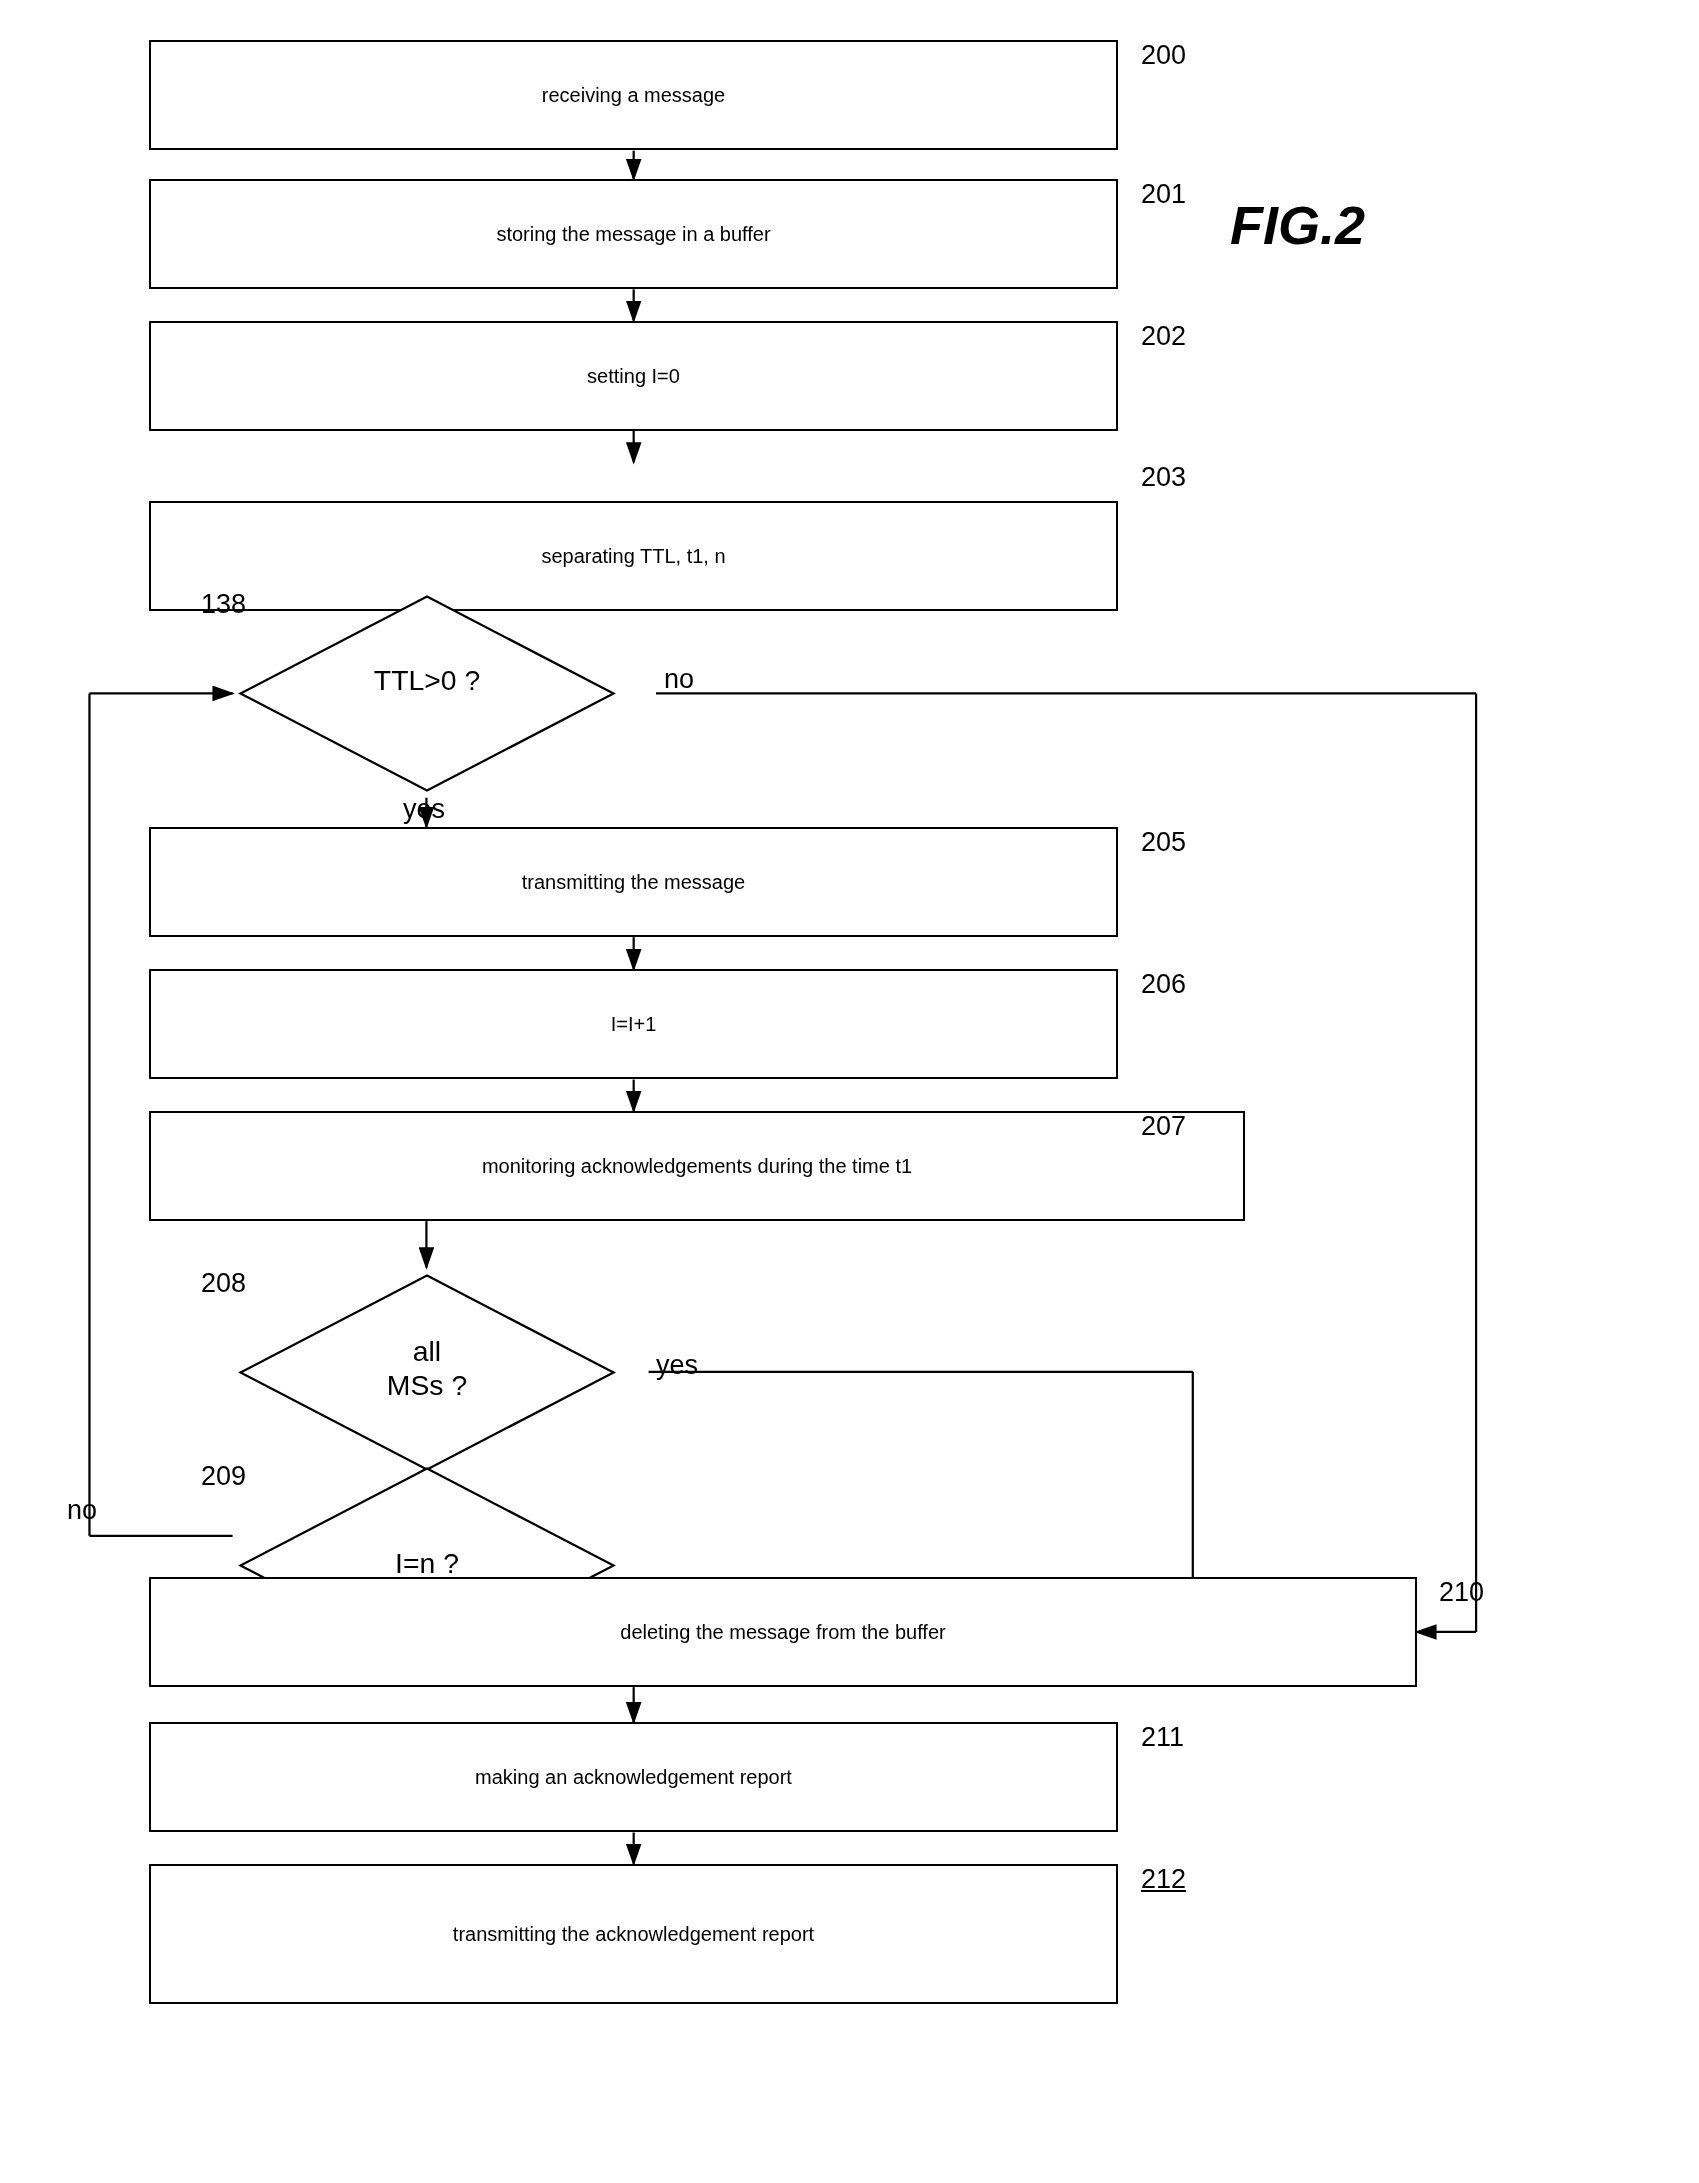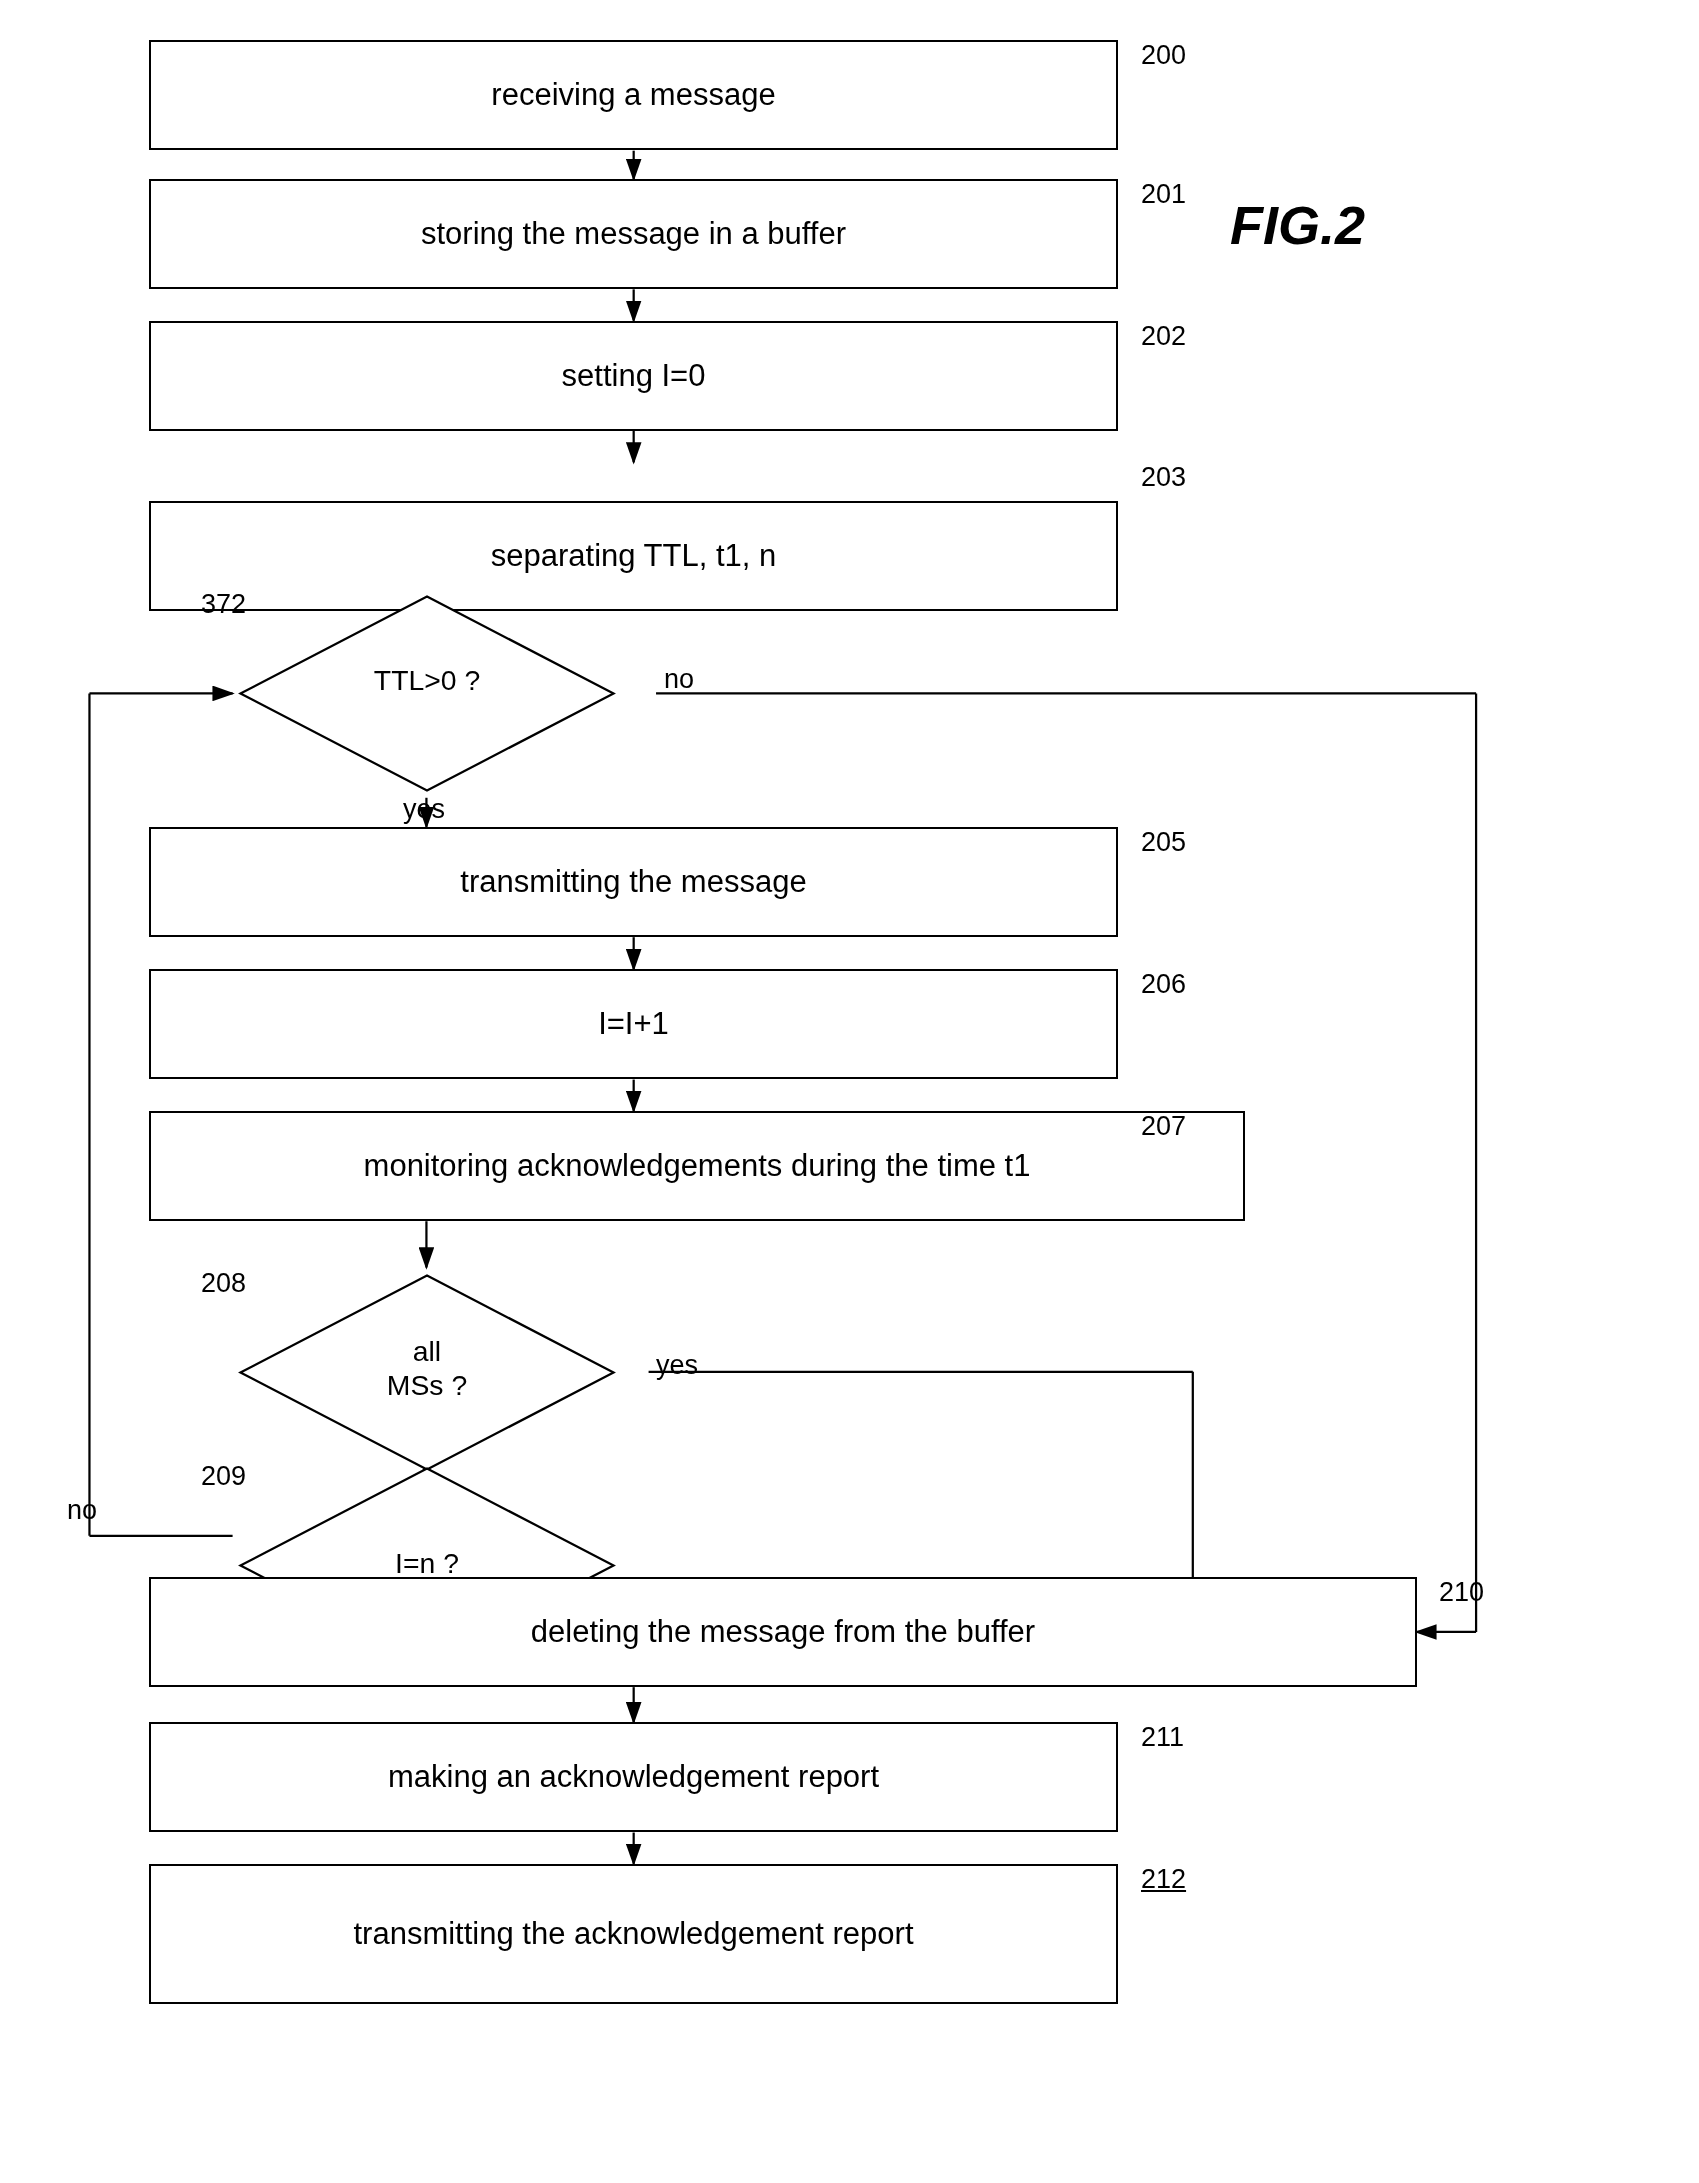--- a/index.html
+++ b/index.html
@@ -20,21 +20,21 @@
 
     
     .flow-box {
       position: absolute;
       border: 2.2px solid #000;
       background: #fff;
       display: flex;
       align-items: center;
       justify-content: center;
       text-align: right;
-      font-size: 31px;
+      font-size: 20px;
       font-family: Arial, sans-serif;
     }
 
     
     .label {
       position: absolute;
       font-size: 27px;
       font-family: Arial, sans-serif;
       font-style: italic;
     }
@@ -134,21 +134,21 @@
     <span>separating TTL, t1, n</span>
   </div>
   <span class="ref-num" style="left:1141px; top:462px;">203</span>
 
   <div style="position:absolute; left:233px; top:589px; width:388px; height:209px;">
     <svg width="388" height="209" viewBox="0 0 520 280">
       <polygon points="260,10 510,140 260,270 10,140" fill="white" stroke="black" stroke-width="3"></polygon>
       <text x="260" y="135" text-anchor="middle" font-size="38" font-family="Arial">TTL&gt;0 ?</text>
     </svg>
   </div>
-  <span class="ref-num" style="left:201px; top:589px; font-size:27px;">372</span>
+  <span class="ref-num" style="left:201px; top:589px; font-size:27px;">138</span>
 
   <span class="label" style="left:664px; top:664px; font-size:27px; font-style:normal;">no</span>
 
   <span class="label" style="left:403px; top:794px; font-size:27px; font-style:normal;">yes</span>
 
   <div class="flow-box" style="left:149px; top:827px; width:969px; height:110px;">
     <span>transmitting the message</span>
   </div>
   <span class="ref-num" style="left:1141px; top:827px;">205</span>
 

